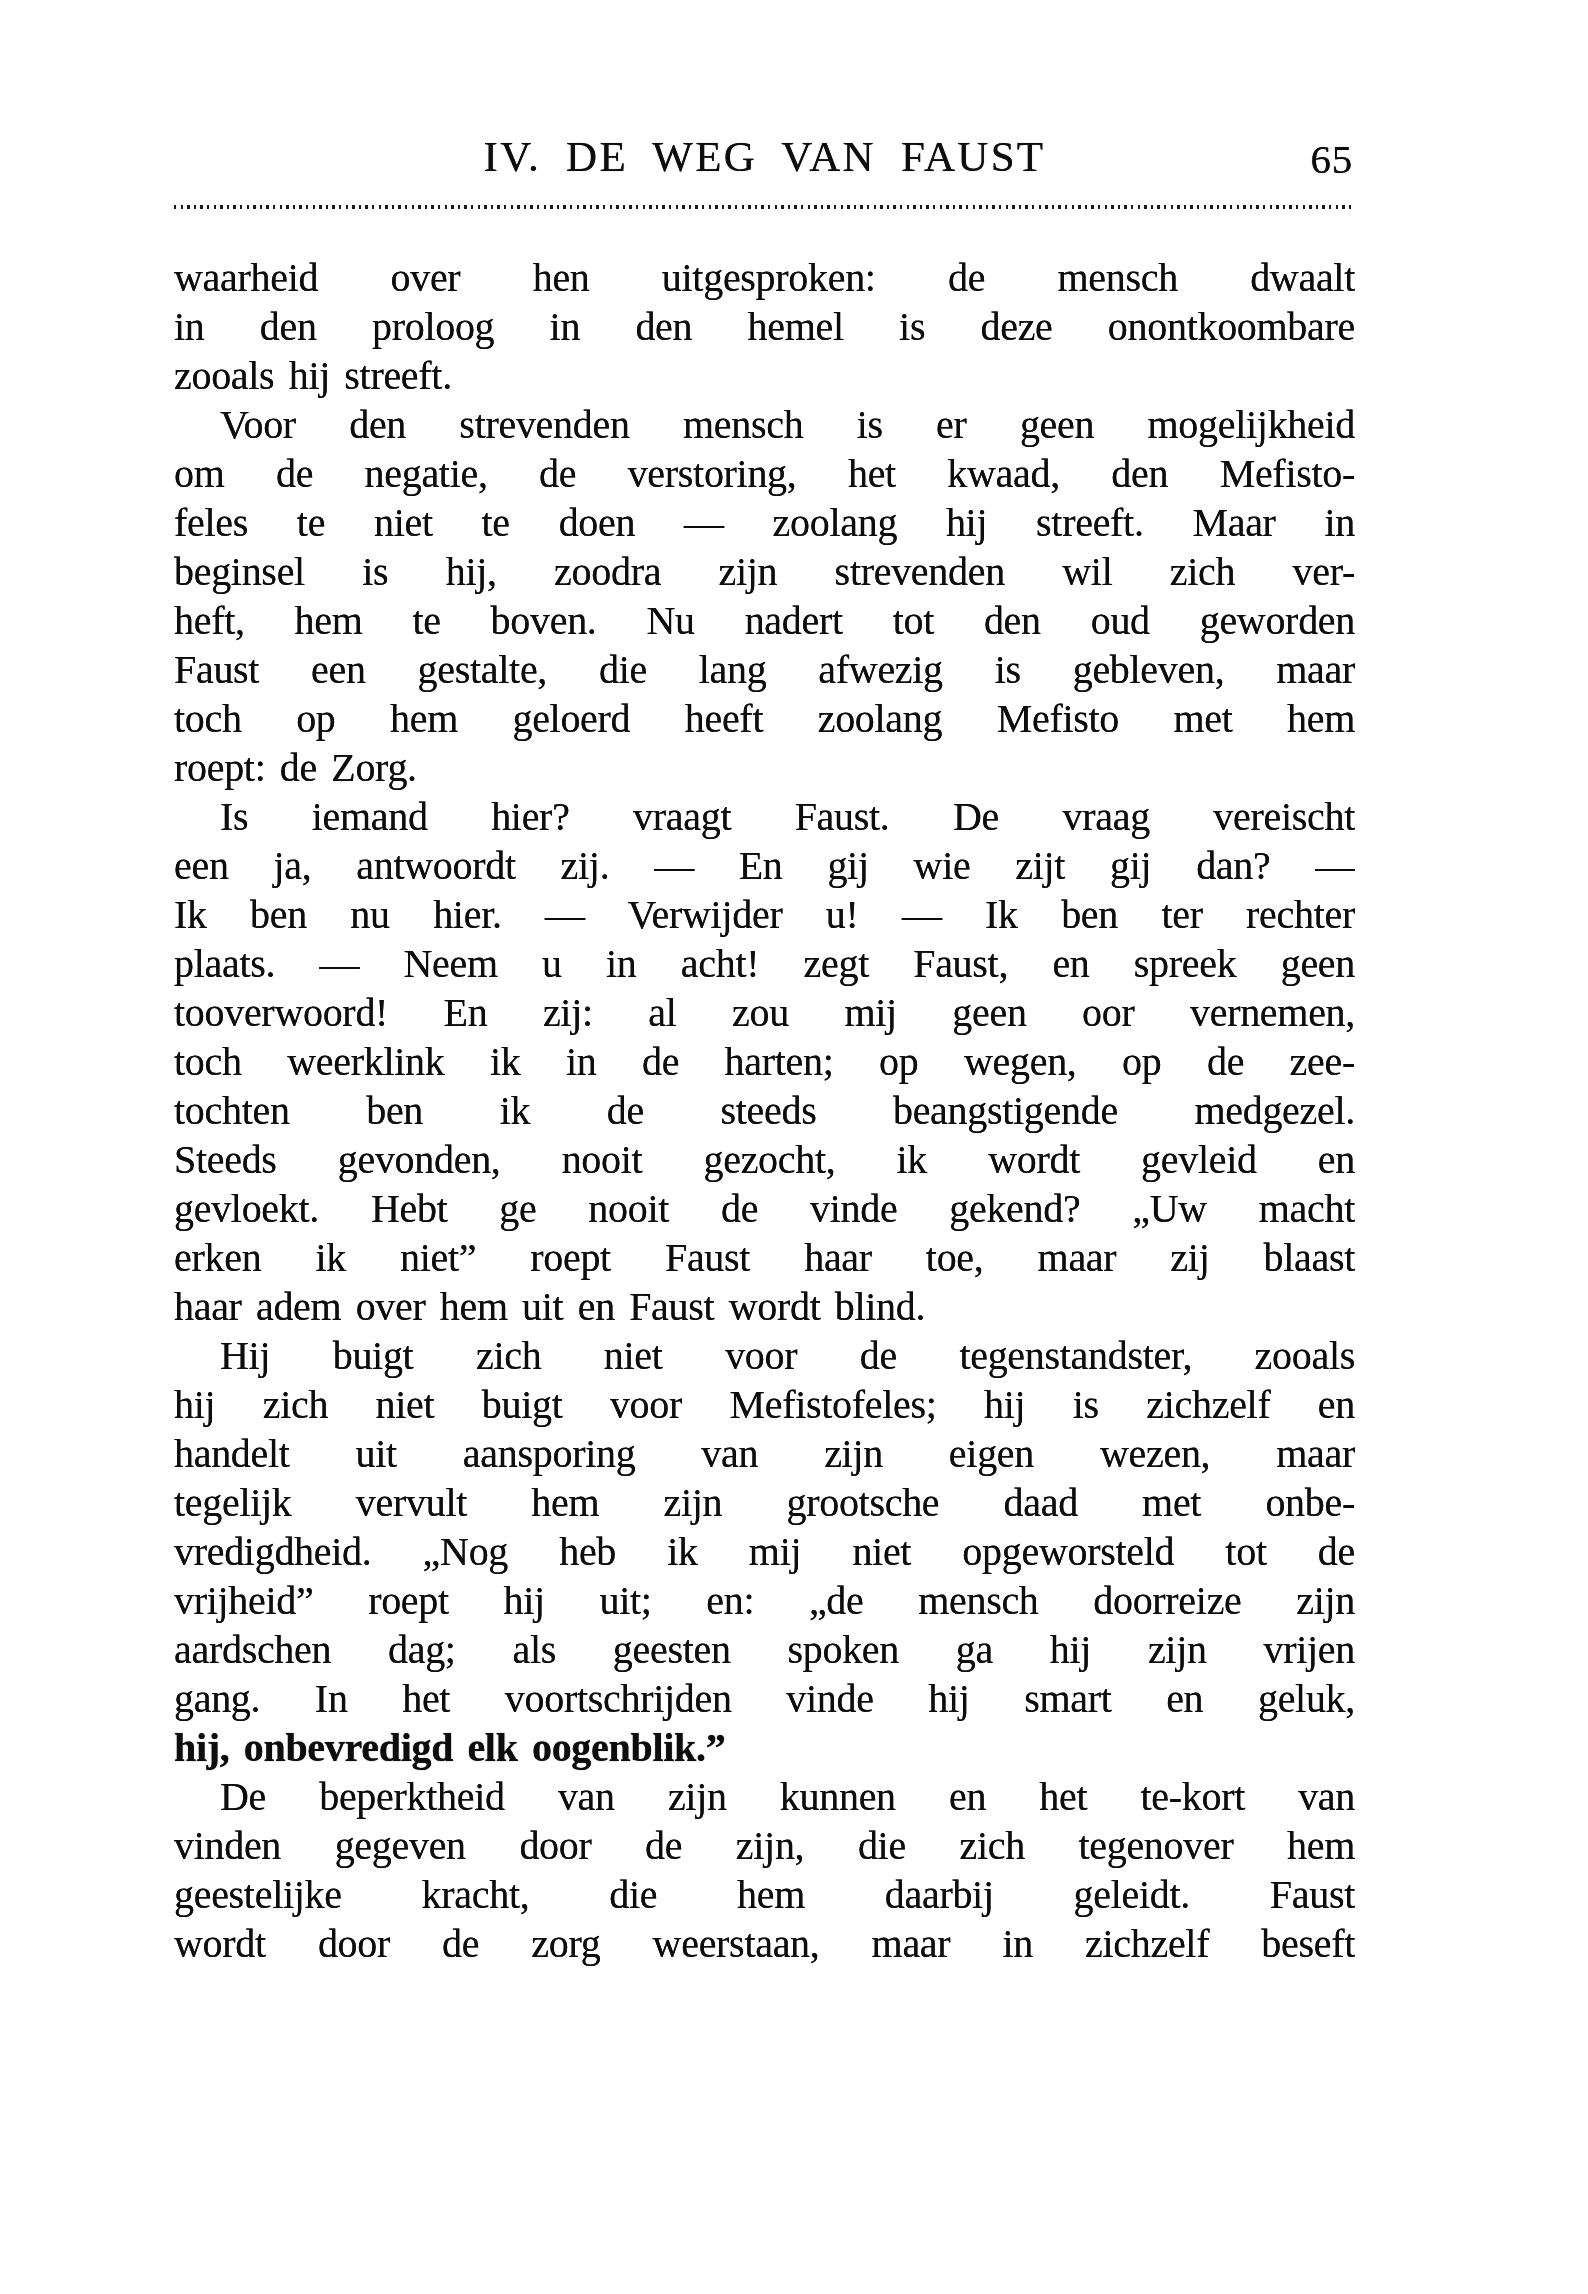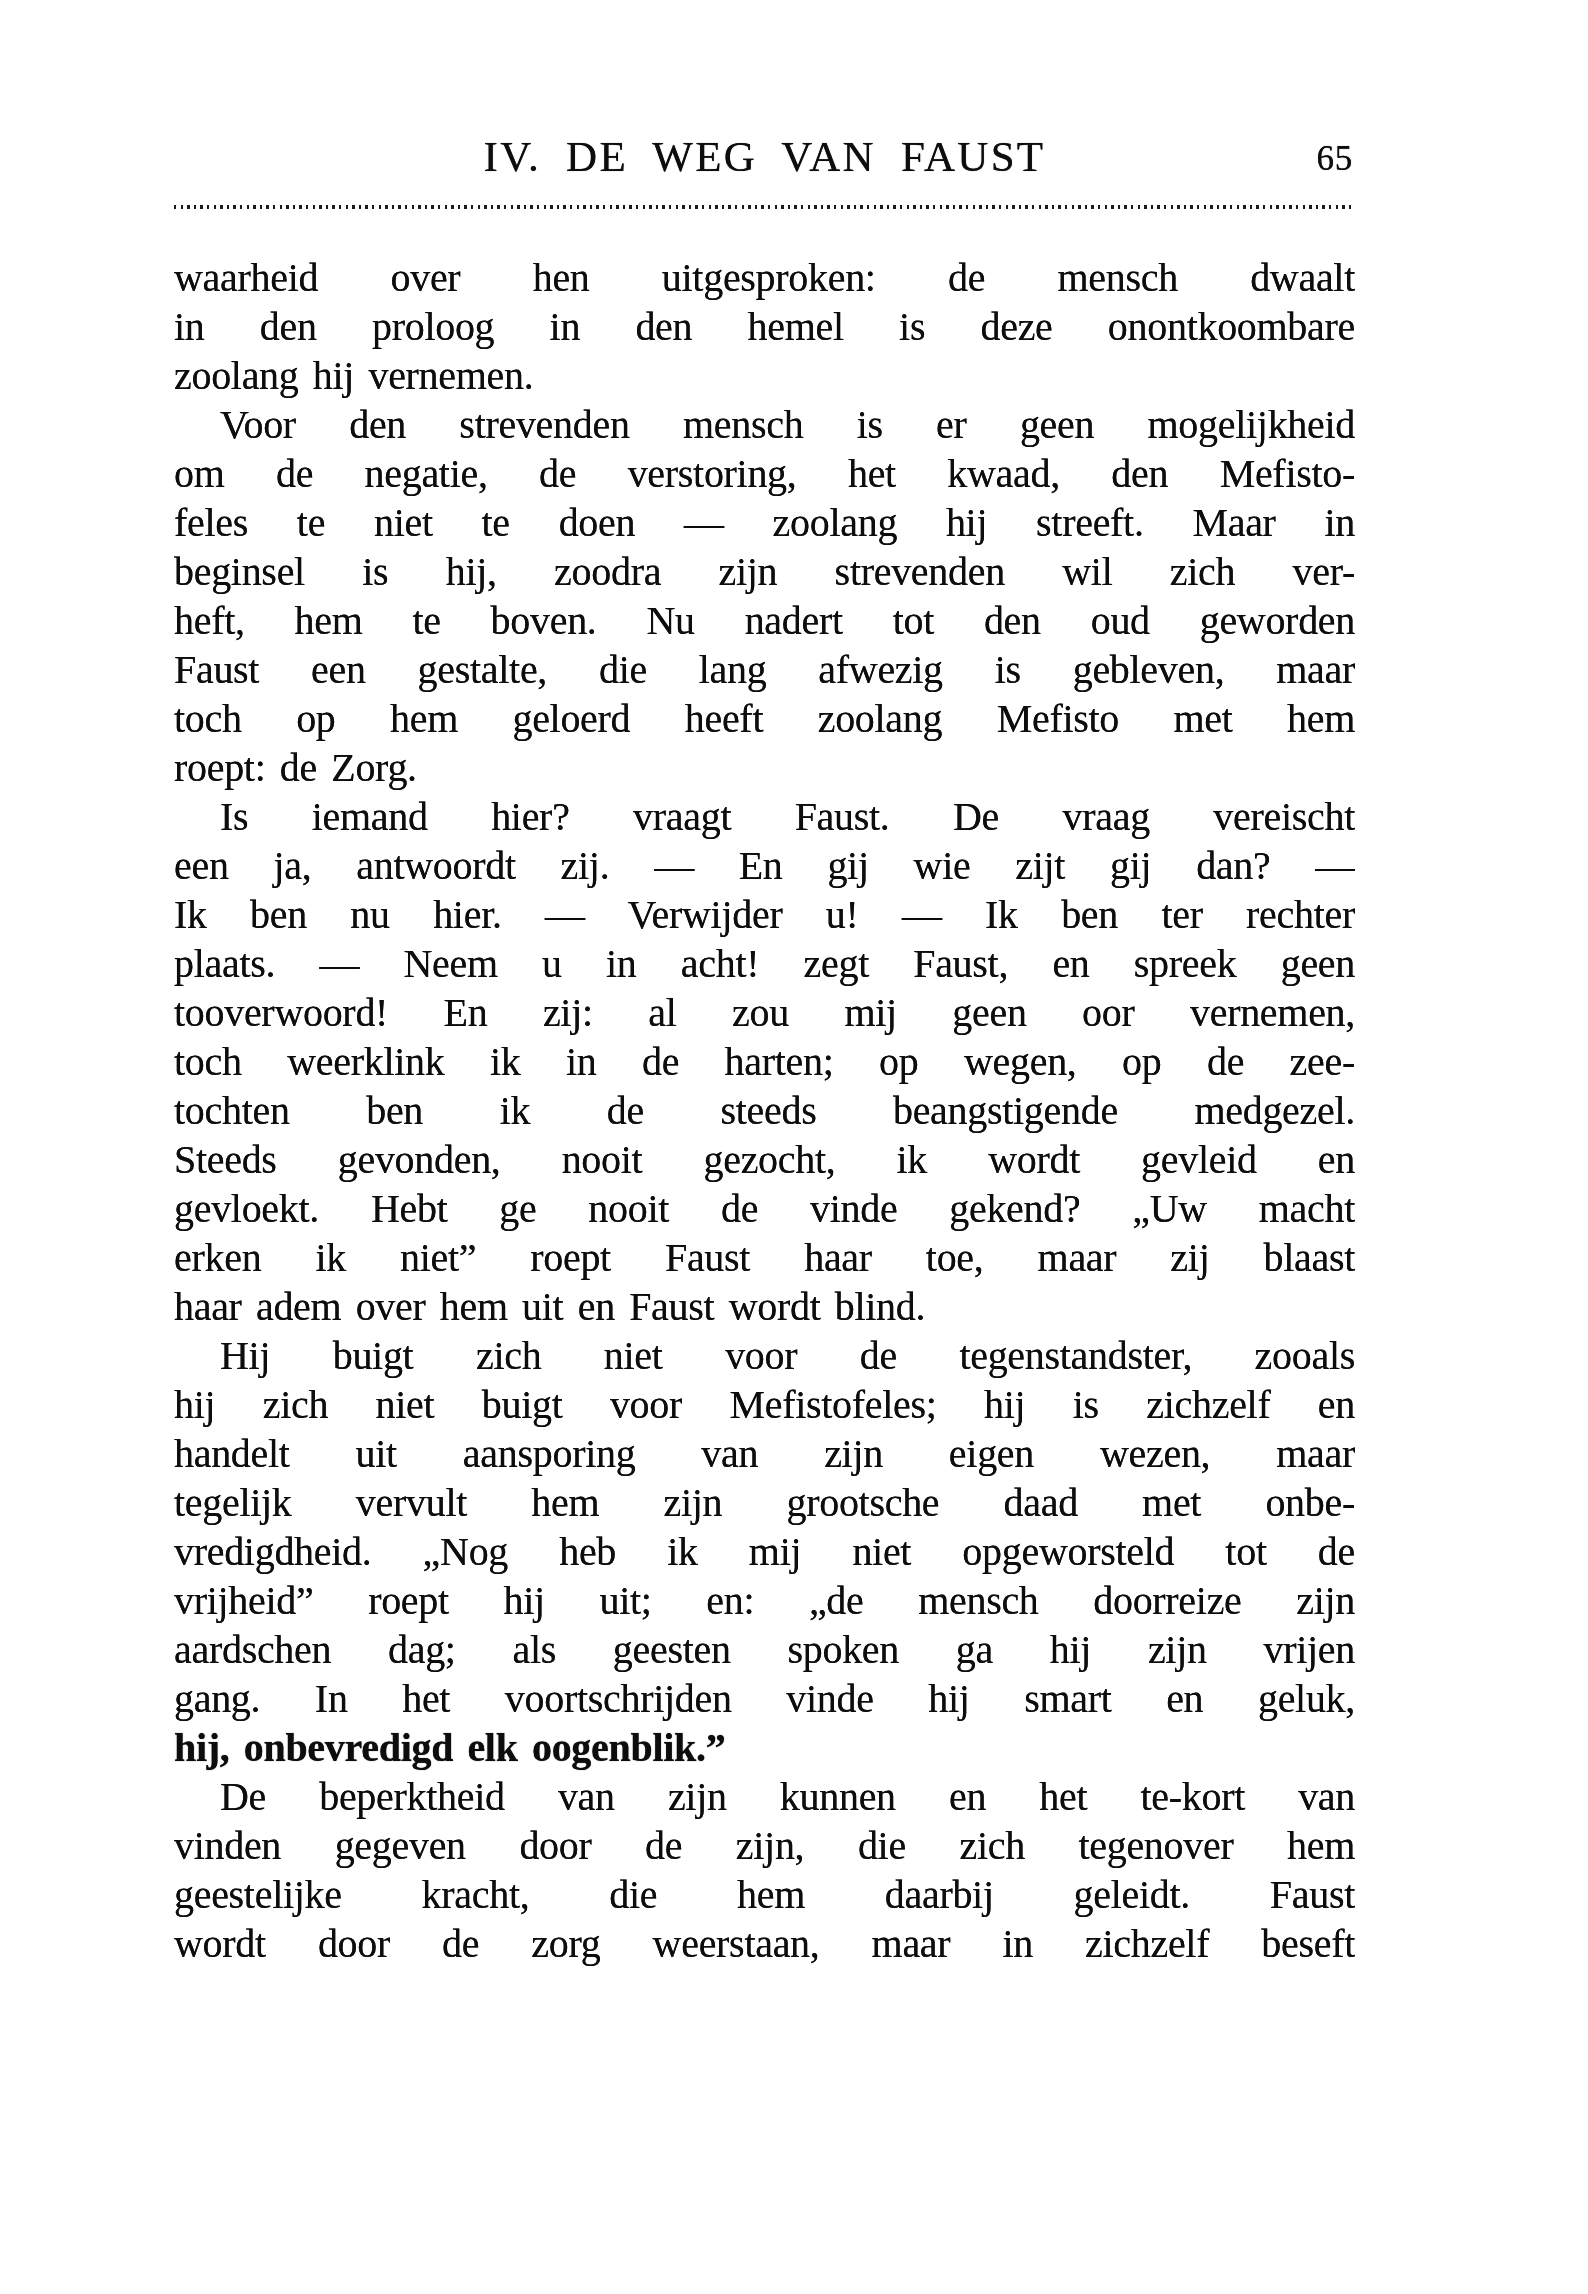--- a/index.html
+++ b/index.html
@@ -37,21 +37,21 @@
     line-height: 48px;
     letter-spacing: 2.3px;
     word-spacing: 12px;
     text-shadow: 0 0 0.7px rgba(0,0,0,0.9);
     white-space: nowrap;
   }
   .pagenum {
     position: absolute;
     right: 1.8px;
     top: 1.8px;
-    font-size: 35px;
+    font-size: 41px;
     line-height: 48px;
     letter-spacing: 0.9px;
     text-shadow: 0 0 0.7px rgba(0,0,0,0.9);
   }
   .rule {
     position: absolute;
     top: 174px;
     left: 0;
     width: 1181px;
     height: 3.7px;
@@ -94,21 +94,21 @@
 
 <div class="sheet">
   <div class="header">
     <div class="title">IV. DE WEG VAN FAUST</div>
     <div class="pagenum">65</div>
   </div>
   <div class="rule"></div>
   <div class="textblock">
       <div class="line">waarheid over hen uitgesproken: de mensch dwaalt</div>
       <div class="line">in den proloog in den hemel is deze onontkoombare</div>
-      <div class="line endpara">zoolang hij vernemen.</div>
+      <div class="line endpara">zooals hij streeft.</div>
       <div class="line indent">Voor den strevenden mensch is er geen mogelijkheid</div>
       <div class="line">om de negatie, de verstoring, het kwaad, den Mefisto-</div>
       <div class="line">feles te niet te doen — zoolang hij streeft. Maar in</div>
       <div class="line">beginsel is hij, zoodra zijn strevenden wil zich ver-</div>
       <div class="line">heft, hem te boven. Nu nadert tot den oud geworden</div>
       <div class="line">Faust een gestalte, die lang afwezig is gebleven, maar</div>
       <div class="line">toch op hem geloerd heeft zoolang Mefisto met hem</div>
       <div class="line endpara">roept: de Zorg.</div>
       <div class="line indent">Is iemand hier? vraagt Faust. De vraag vereischt</div>
       <div class="line">een ja, antwoordt zij. — En gij wie zijt gij dan? —</div>

